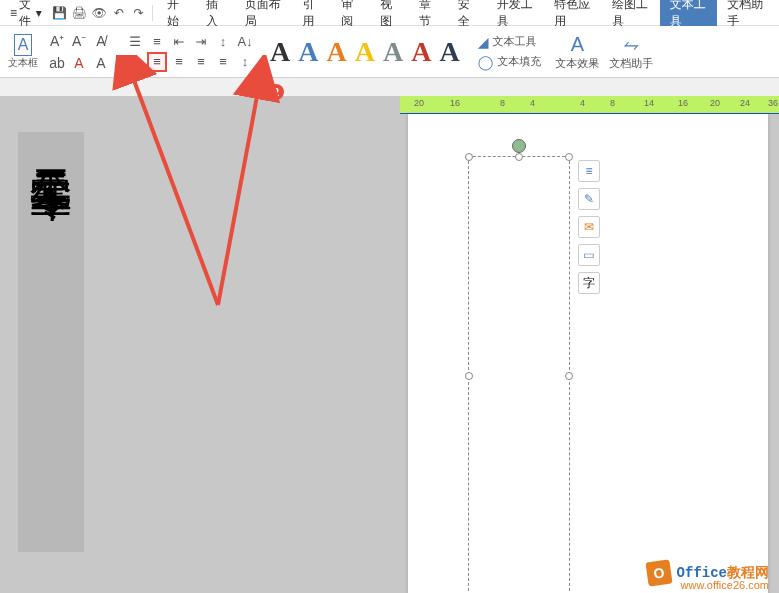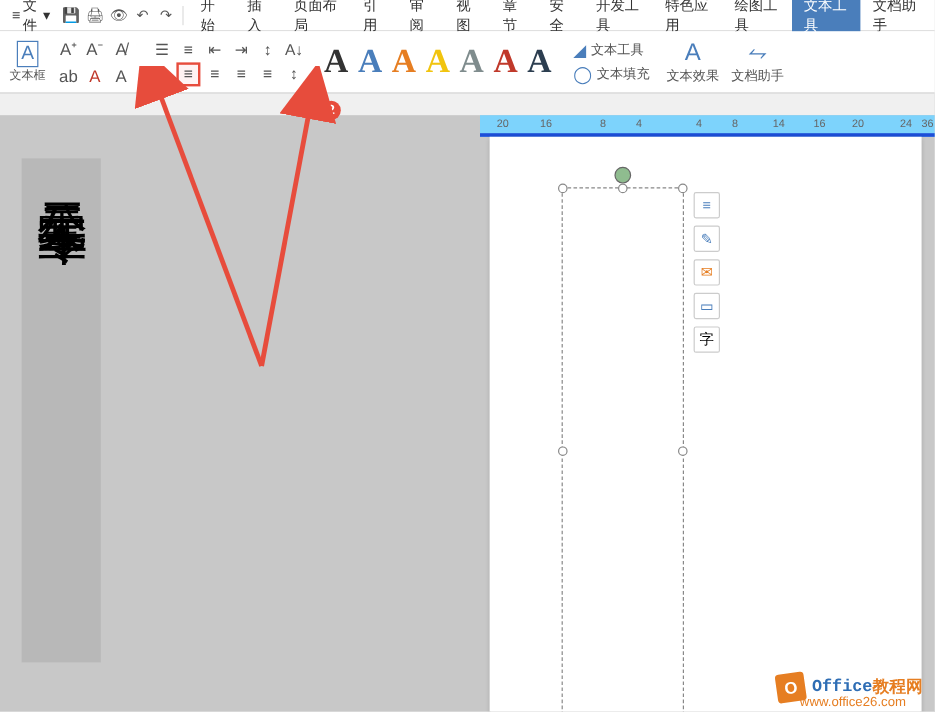--- a/index.html
+++ b/index.html
@@ -36,21 +36,21 @@
     .wordart-area { display: flex; align-items: center; margin-left: 14px; gap: 8px; }
     .wa-letter { font-size: 28px; font-weight: bold; font-family: Georgia, serif; cursor: pointer; }
     
     .right-group { display: flex; flex-direction: column; margin-left: 14px; font-size: 11px; color: #555; }
     .rg-item { display: flex; align-items: center; padding: 2px 4px; cursor: pointer; }
     .rg-icon { font-size: 14px; margin-right: 4px; color: #4a7ebb; }
     
     .big-btn { display: flex; flex-direction: column; align-items: center; margin-left: 10px; font-size: 11px; color: #555; cursor: pointer; }
     .big-btn-icon { font-size: 20px; color: #4a7ebb; }
     
-    .ruler { height: 18px; background: #7dd3fc; border-bottom: 3px solid #1d4ed8; position: relative; margin-left: 400px; font-size: 9px; color: #666; }
+    .ruler { height: 18px; background: #bef264; border-bottom: 1px solid #1d4ed8; position: relative; margin-left: 400px; font-size: 9px; color: #666; }
     .ruler-mark { position: absolute; top: 2px; }
     
     .canvas { position: absolute; left: 0; top: 96px; right: 0; bottom: 0; background: #c8c8c8; }
     .page { position: absolute; left: 408px; top: 18px; width: 360px; height: 500px; background: #fff; box-shadow: 0 1px 4px rgba(0,0,0,0.2); }
     
     .textbox { position: absolute; left: 468px; top: 60px; width: 102px; height: 440px; border: 1px dashed #888; }
     .textbox-handle { position: absolute; width: 8px; height: 8px; background: #fff; border: 1px solid #888; border-radius: 50%; }
     .rotate-handle { position: absolute; left: 50%; top: -18px; transform: translateX(-50%); width: 14px; height: 14px; background: #8fbc8f; border-radius: 50%; border: 1px solid #666; }
     .textbox-inner { position: absolute; left: 18px; top: 36px; width: 66px; height: 420px; background: #b8b8b8; display: flex; flex-direction: column; align-items: center; padding-top: 4px; }
     .vtext { font-size: 42px; font-family: "SimSun", serif; color: #000; line-height: 1.05; writing-mode: vertical-rl; text-orientation: upright; letter-spacing: 2px; }
@@ -58,21 +58,21 @@
     .float-toolbar { position: absolute; left: 578px; top: 64px; width: 24px; display: flex; flex-direction: column; gap: 6px; }
     .float-btn { width: 22px; height: 22px; border: 1px solid #ccc; background: #fff; display: flex; align-items: center; justify-content: center; font-size: 12px; cursor: pointer; border-radius: 2px; }
     
     .arrow-svg { position: absolute; left: 0; top: 55px; pointer-events: none; z-index: 10; }
     .callout-num { position: absolute; width: 16px; height: 16px; background: #e74c3c; color: #fff; border-radius: 50%; font-size: 11px; display: flex; align-items: center; justify-content: center; font-weight: bold; }
     
     .watermark { position: absolute; right: 10px; bottom: 8px; font-size: 14px; display: flex; align-items: center; }
     .wm-icon { width: 24px; height: 24px; background: #e67e22; color: #fff; display: flex; align-items: center; justify-content: center; font-weight: bold; margin-right: 6px; border-radius: 3px; transform: rotate(-8deg); }
     .wm-text1 { color: #2e6db4; font-weight: bold; font-family: Liberation Mono, monospace; }
     .wm-text2 { color: #e67e22; font-weight: bold; }
-    .wm-url { position: absolute; right: 24px; bottom: -6px; font-size: 11px; color: #e67e22; }
+    .wm-url { position: absolute; right: 10px; bottom: -6px; font-size: 11px; color: #e67e22; }
   </style>
 </head>
 <body>
 
 <div class="toolbar-row1">
   <div class="file-menu">
     <span>≡</span>
     <span>文件</span>
     <span>▾</span>
   </div>
@@ -172,21 +172,21 @@
   <div class="ruler">
     <span class="ruler-mark" style="left:14px">20</span>
     <span class="ruler-mark" style="left:50px">16</span>
     <span class="ruler-mark" style="left:100px">8</span>
     <span class="ruler-mark" style="left:130px">4</span>
     <span class="ruler-mark" style="left:180px">4</span>
     <span class="ruler-mark" style="left:210px">8</span>
     <span class="ruler-mark" style="left:244px">14</span>
     <span class="ruler-mark" style="left:278px">16</span>
     <span class="ruler-mark" style="left:310px">20</span>
-    <span class="ruler-mark" style="left:350px">24</span>
+    <span class="ruler-mark" style="left:340px">24</span>
     <span class="ruler-mark" style="left:368px">36</span>
   </div>
   <div class="page"></div>
 
   <div class="textbox">
     <div class="rotate-handle"></div>
     <div class="textbox-handle" style="left:-4px;top:-4px"></div>
     <div class="textbox-handle" style="left:50%;top:-4px;transform:translateX(-50%)"></div>
     <div class="textbox-handle" style="right:-4px;top:-4px"></div>
     <div class="textbox-handle" style="left:-4px;top:50%;transform:translateY(-50%)"></div>

